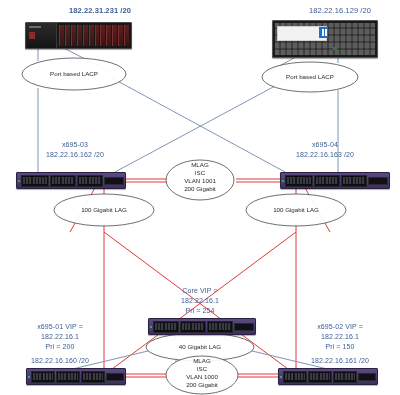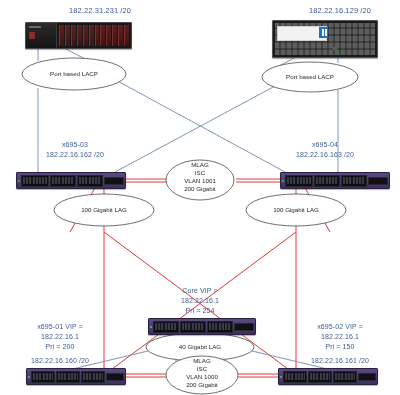--- a/index.html
+++ b/index.html
@@ -138,21 +138,21 @@
       <text x="296" y="212">100 Gigabit LAG</text>
       <text x="200" y="349">40 Gigabit LAG</text>
 
       <text x="202" y="363">MLAG</text>
       <text x="202" y="371">ISC</text>
       <text x="202" y="379">VLAN 1000</text>
       <text x="202" y="387">200 Gigabit</text>
     </g>
   </svg>
 
-  <div class="lbl big" style="left:0;top:6px;width:200px;">182.22.31.231 /20</div>
+  <div class="lbl big" style="left:0;top:6px;width:200px;font-weight:bold;">182.22.31.231 /20</div>
 
   <div class="lbl big" style="left:240px;top:6px;width:200px;">182.22.16.129 /20</div>
 
   <div class="lbl" style="left:10px;top:140px;width:130px;">x695-03</div>
   <div class="lbl" style="left:10px;top:150px;width:130px;">182.22.16.162 /20</div>
 
   <div class="lbl" style="left:260px;top:140px;width:130px;">x695-04</div>
   <div class="lbl" style="left:260px;top:150px;width:130px;">182.22.16.163 /20</div>
 
   <div class="lbl" style="left:150px;top:286px;width:100px;">Core VIP =</div>

